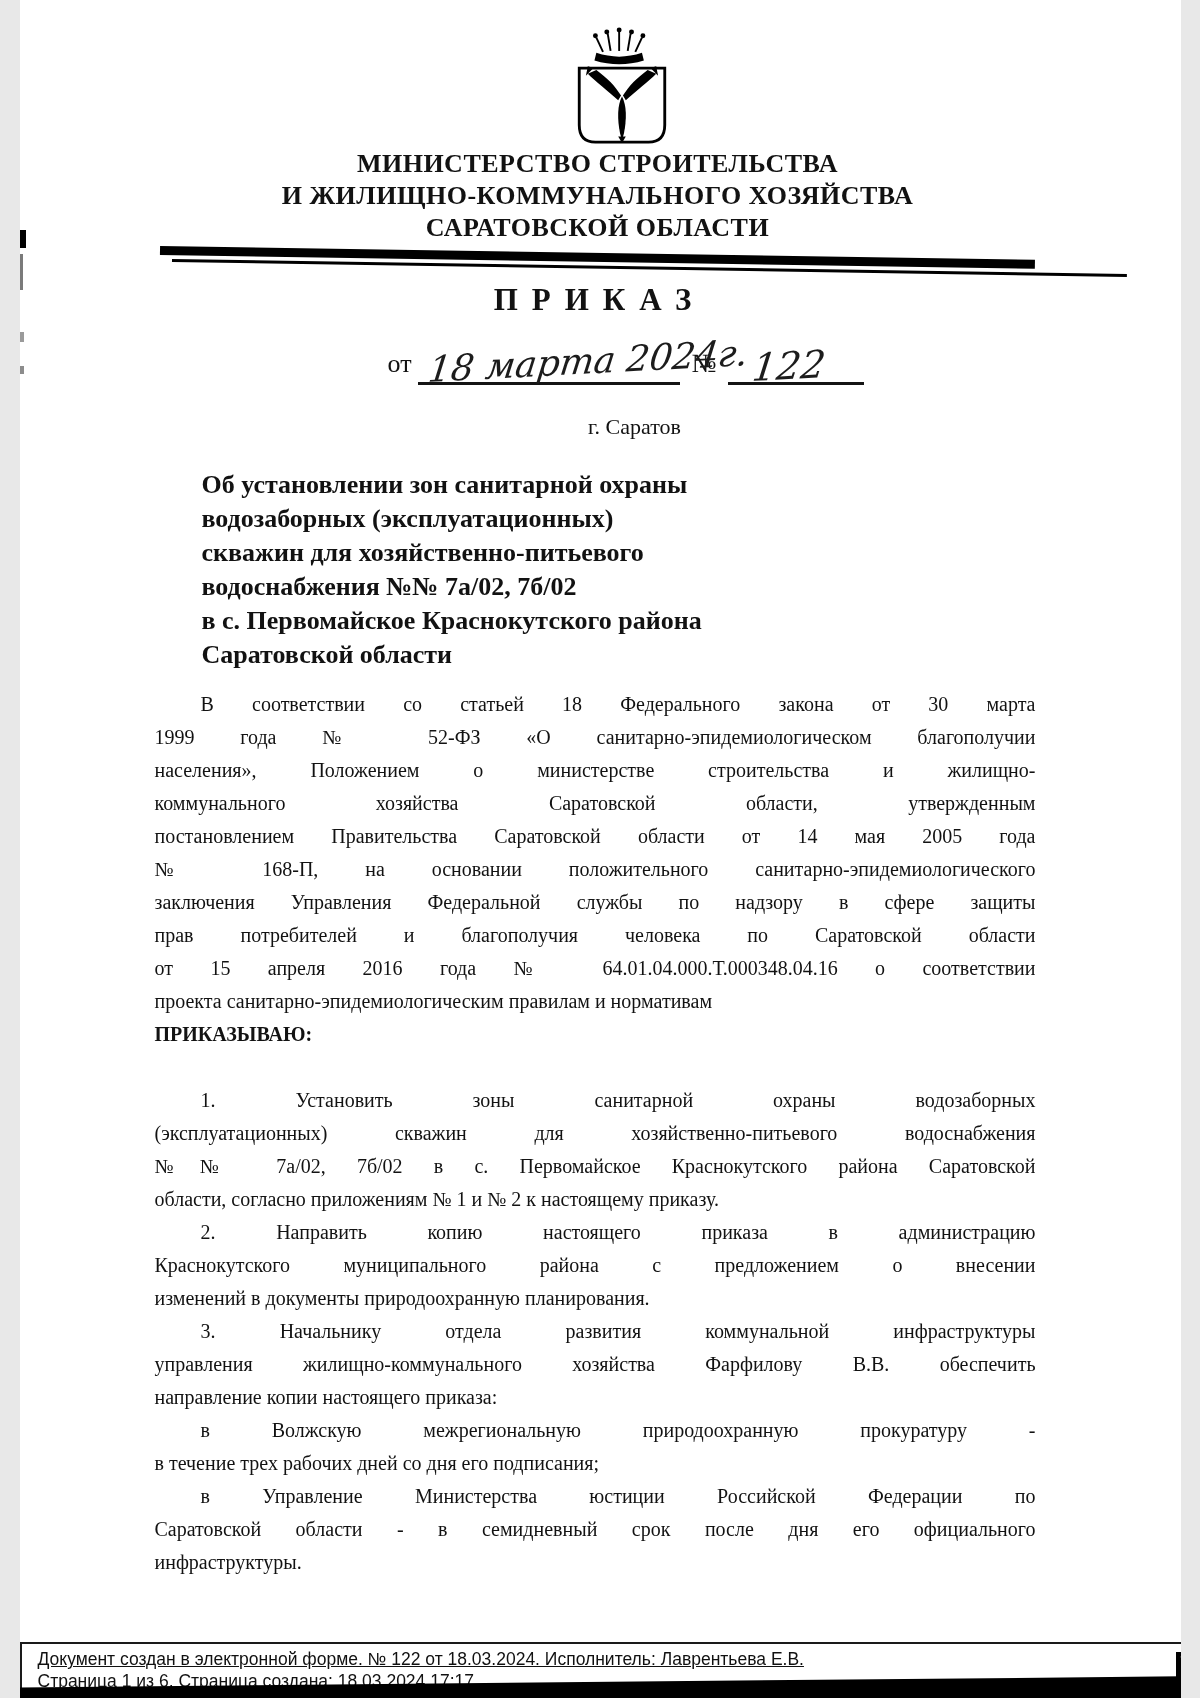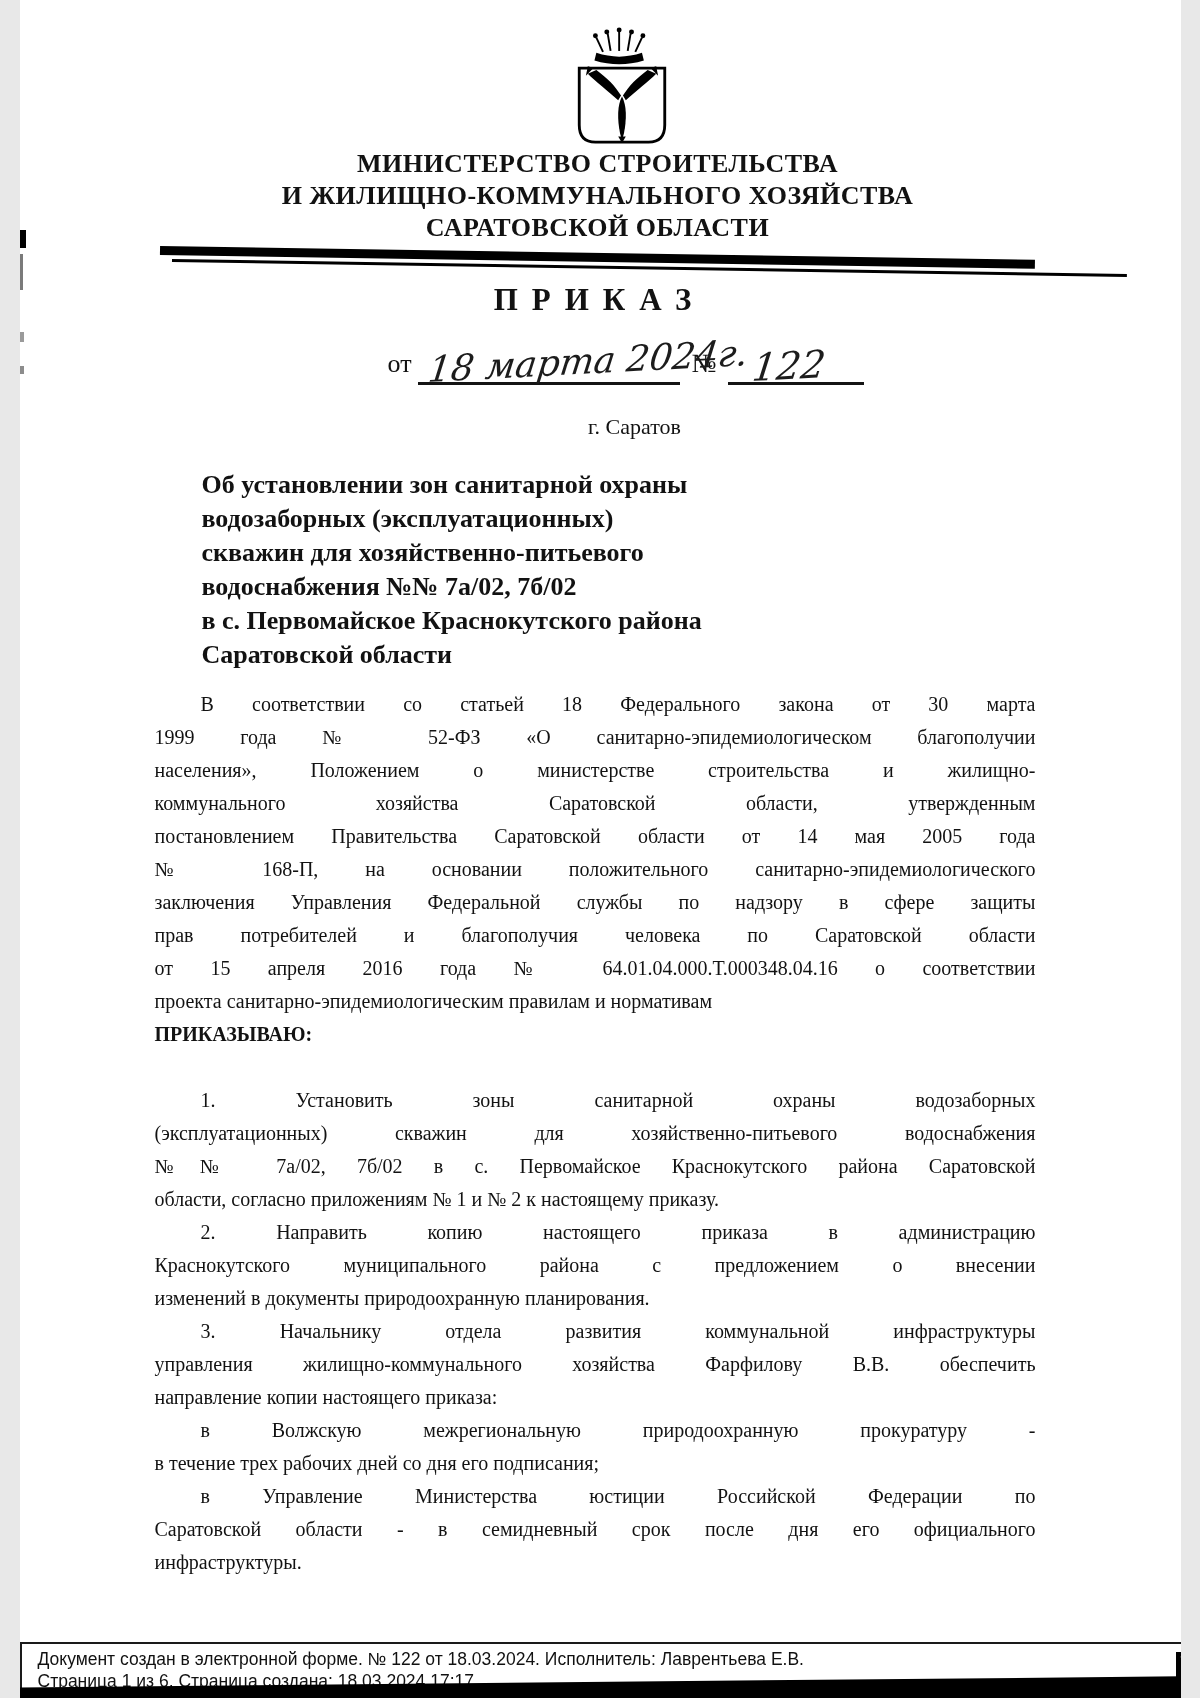--- a/index.html
+++ b/index.html
@@ -61,21 +61,21 @@
   .jline.indent{padding-left:46px;}
   .jline.bold{font-weight:bold;}
   .jline.gap{height:33px;}
   
   .footer-line{position:absolute;left:0;top:1642px;width:1188px;height:2px;background:#1a1a1a;}
   .footer-tick-left{position:absolute;left:0;top:1642px;width:2px;height:56px;background:#1a1a1a;}
   .footer-tick-right{position:absolute;left:1186px;top:1642px;width:2px;height:42px;background:#1a1a1a;}
   .footer-text{
     position:absolute;left:18px;top:1648px;
     font-family:"Liberation Sans","DejaVu Sans",sans-serif;
-    font-size:17.5px;line-height:22px;color:#111;
+    font-size:17.5px;line-height:22px;color:#111;text-decoration:underline;
   }
   .bottom-bar{
     position:absolute;left:-8px;top:1676px;width:1202px;height:34px;background:#000;
     transform:rotate(-0.55deg);transform-origin:right center;
   }
   .mini-emblem{
     position:absolute;left:1156px;top:1652px;width:28px;height:28px;background:#000;z-index:2;
   }
   .mini-emblem svg{display:block;}
   

